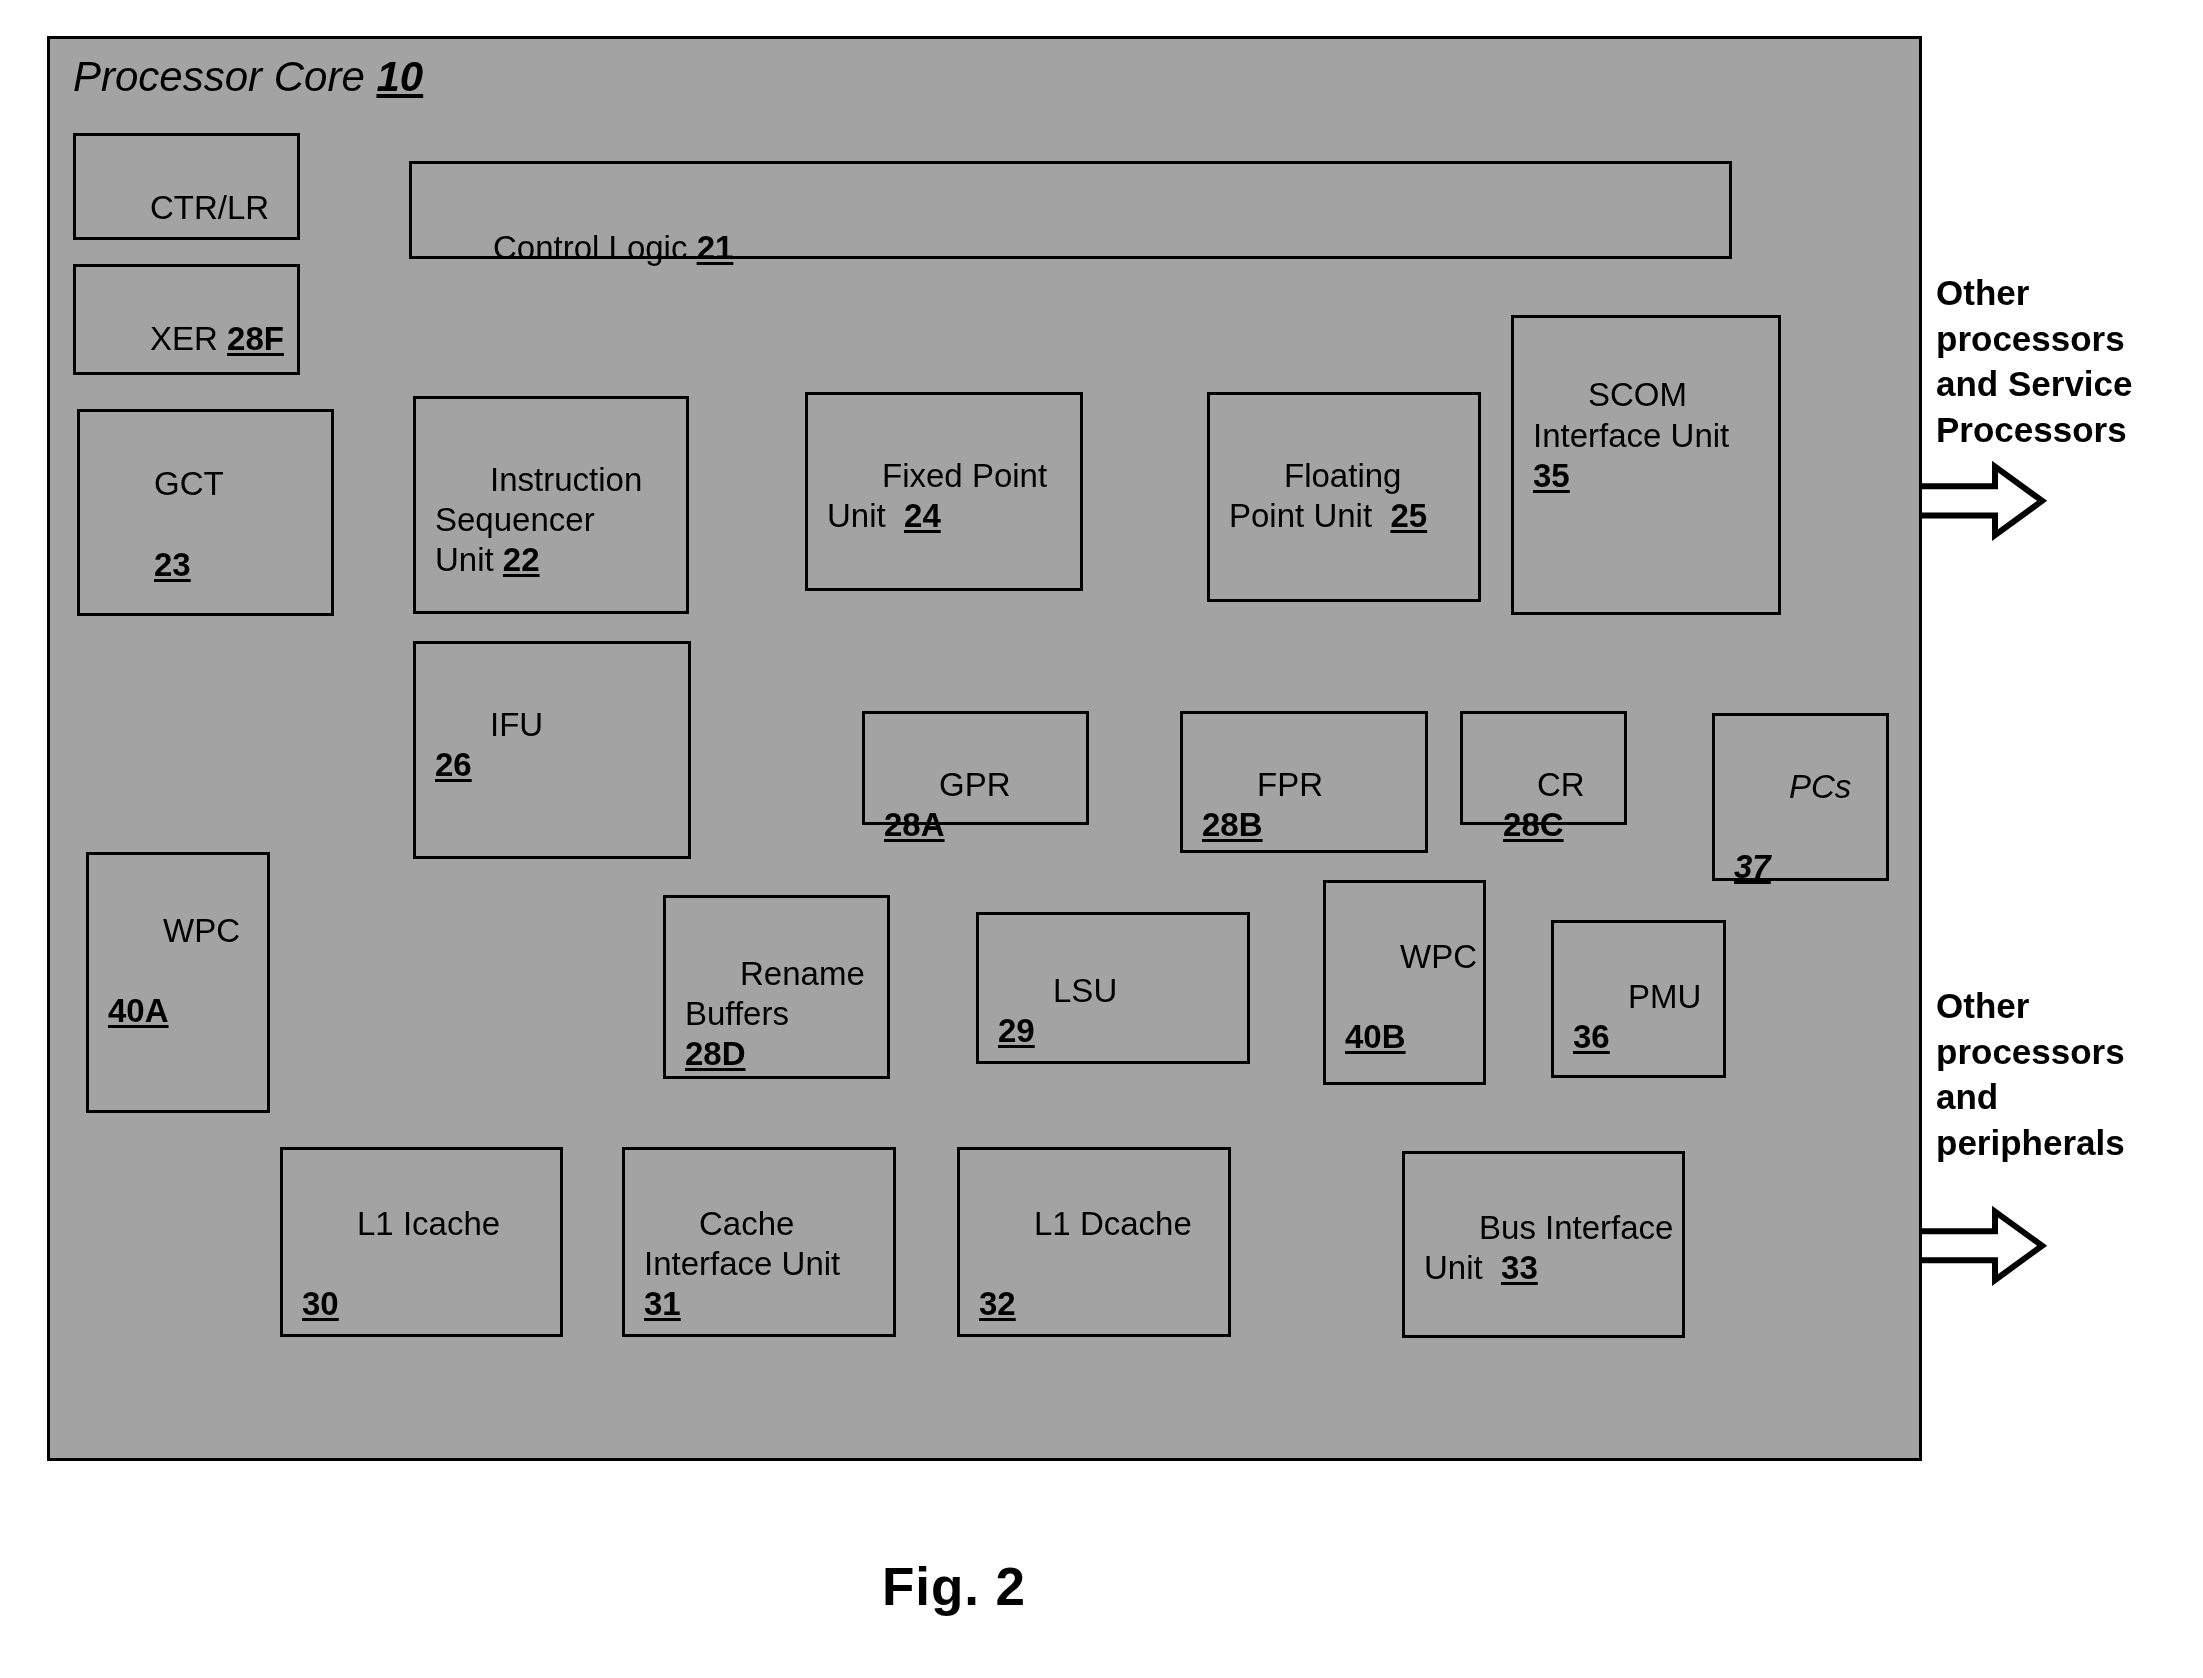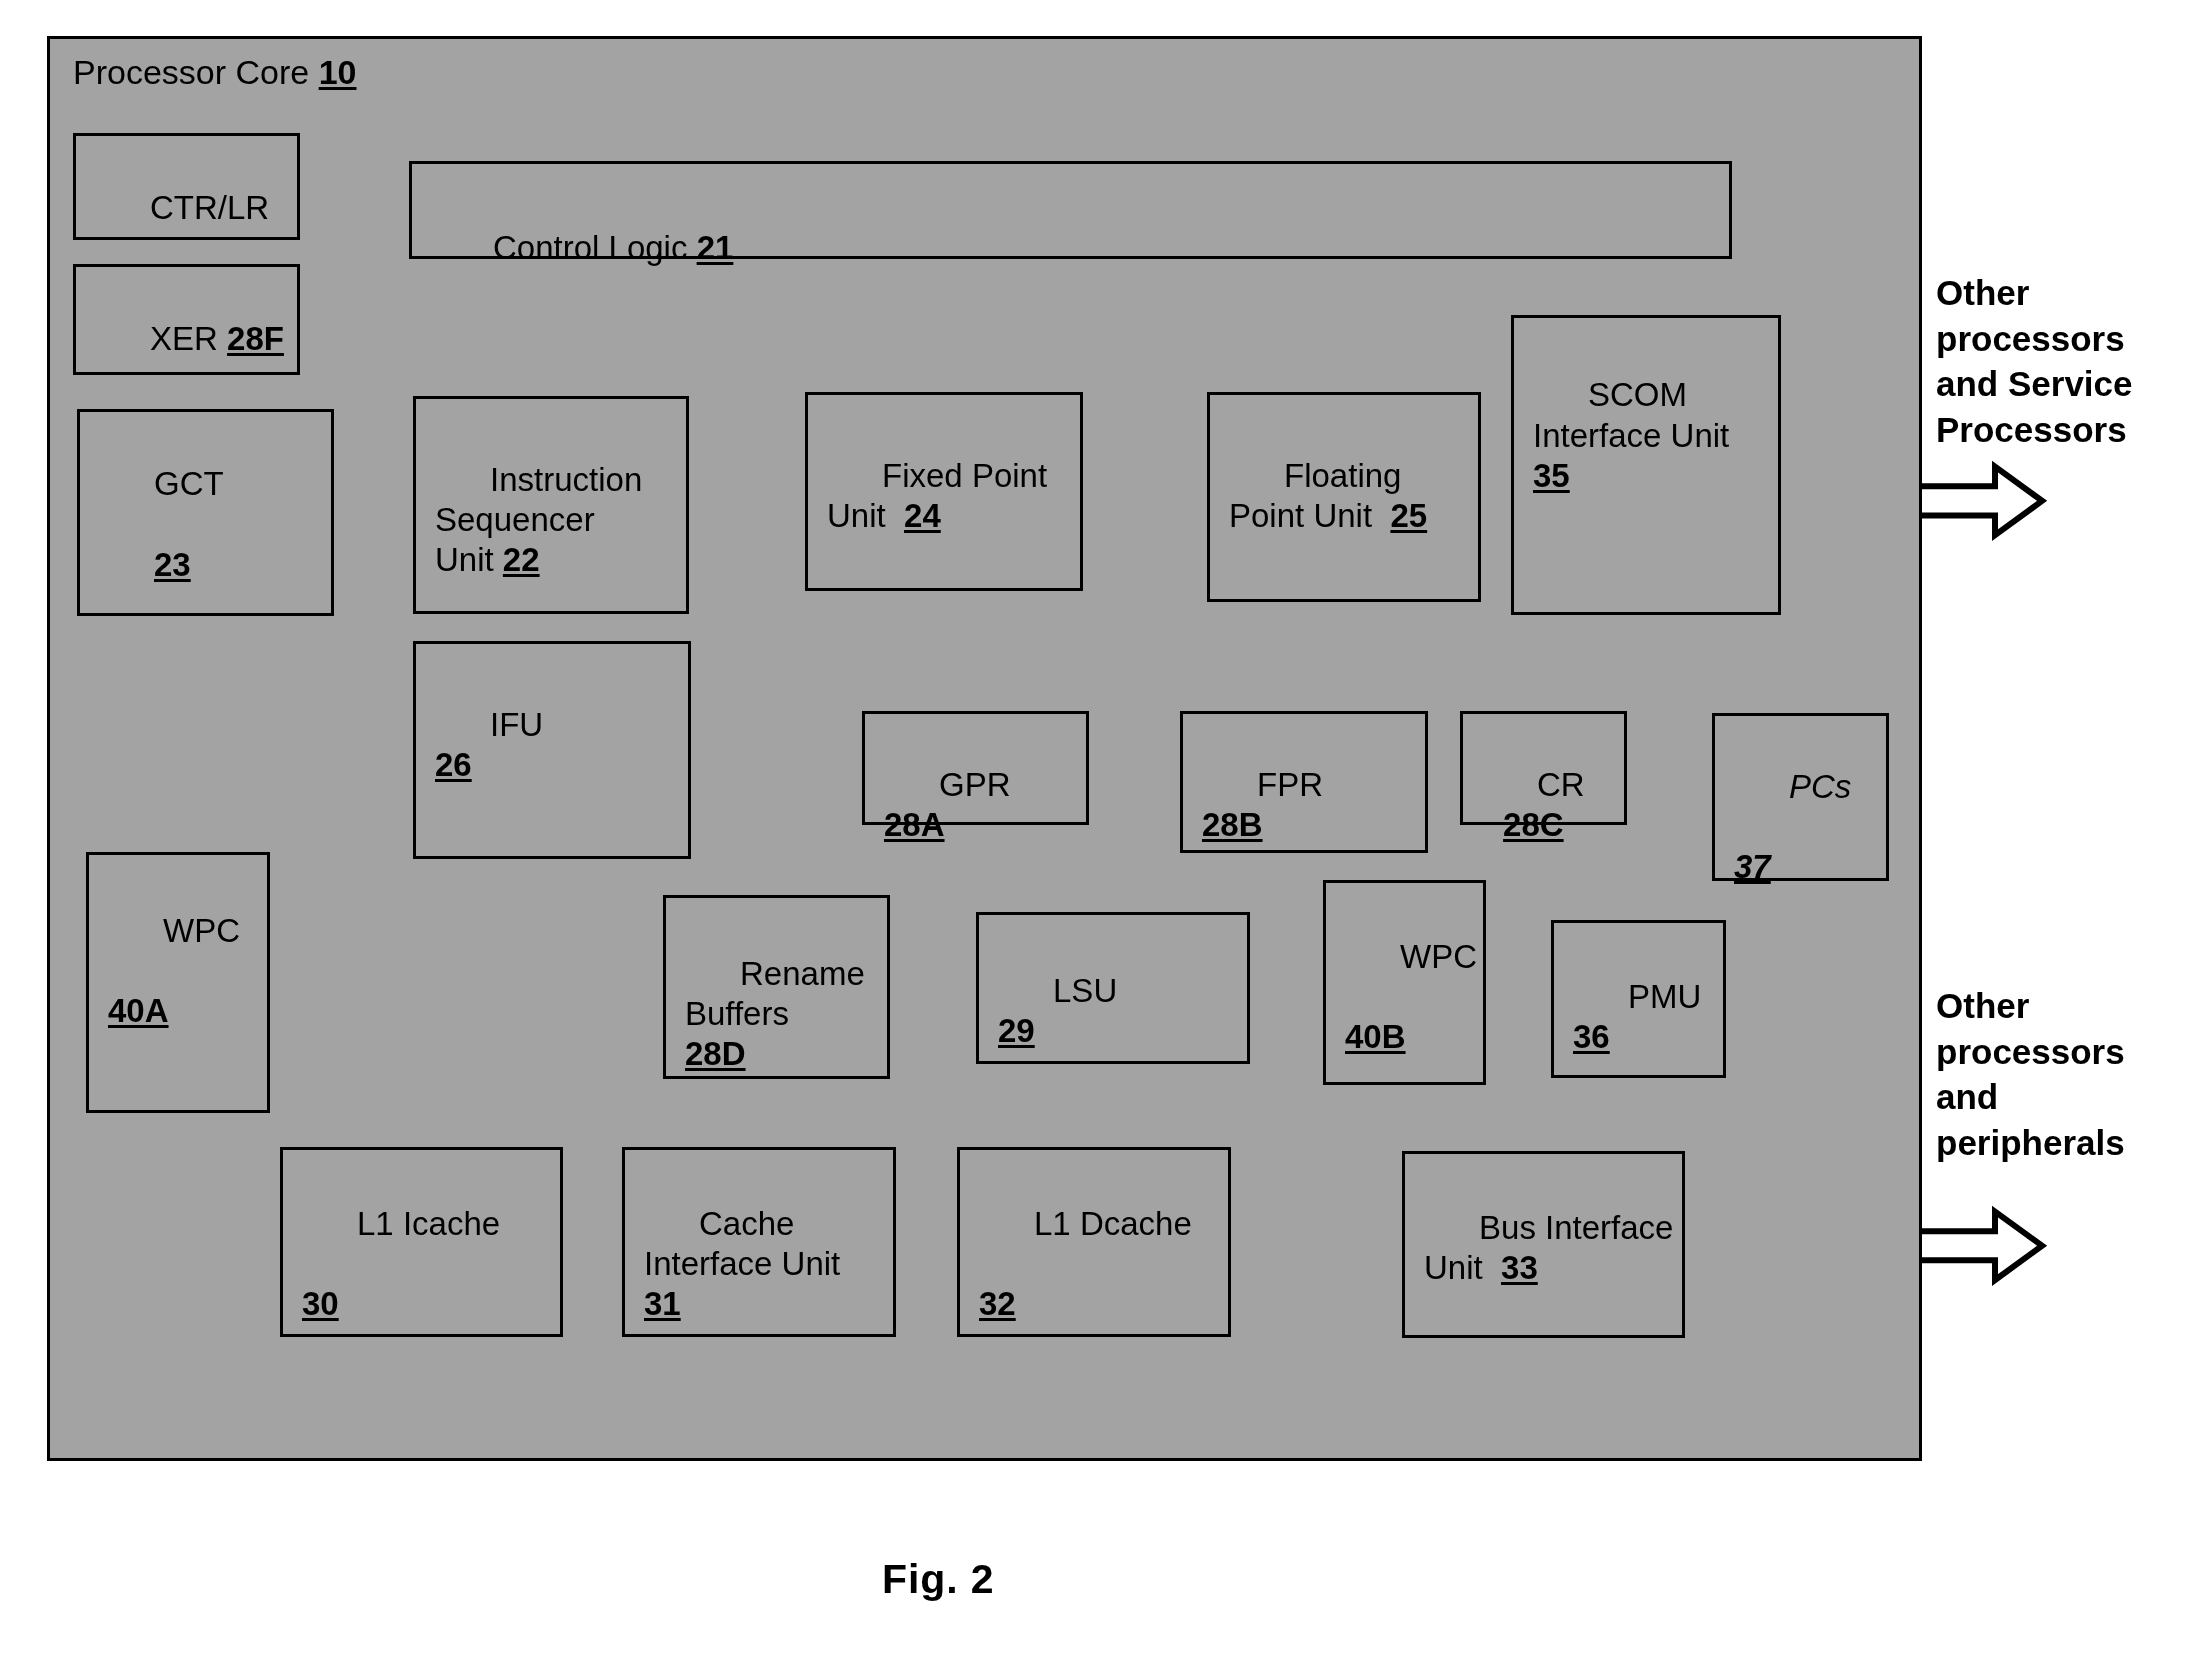--- a/index.html
+++ b/index.html
@@ -4,22 +4,22 @@
 <title>Fig. 2 — Processor Core Block Diagram</title>
 <style>
   html,body{margin:0;padding:0;background:#ffffff;}
   body{font-family:"Liberation Sans", sans-serif;color:#000;}
   #canvas{position:relative;width:2204px;height:1679px;background:#fff;overflow:hidden;}
   svg#wires{position:absolute;left:0;top:0;width:2204px;height:1679px;pointer-events:none;}
   .box{position:absolute;border:3.4px solid #000;background:#a3a3a3;box-sizing:border-box;}
   .num{font-weight:bold;text-decoration:underline;text-underline-offset:3.4px;}
   .btxt{position:absolute;left:19px;top:12px;font-size:33px;line-height:1.22;white-space:pre;}
   .sidelabel{position:absolute;font-weight:bold;font-size:35px;line-height:1.30;white-space:pre;}
-  .figcap{position:absolute;font-weight:bold;font-size:41px;letter-spacing:0.9px;}
-  .corelabel{position:absolute;font-size:34px;}
+  .figcap{position:absolute;font-weight:bold;font-size:53px;letter-spacing:0.9px;}
+  .corelabel{position:absolute;font-size:42px;font-style:italic;}
 </style>
 </head>
 <body>
 
 <div id="canvas">
 
   <svg id="wires" viewBox="0 0 2574 1961">
     <defs>
       <marker id="ah" markerWidth="12" markerHeight="12" refX="9.4" refY="5" orient="auto" markerUnits="strokeWidth">
         <path d="M0,0 L10,5 L0,10 z" fill="#000"></path>

